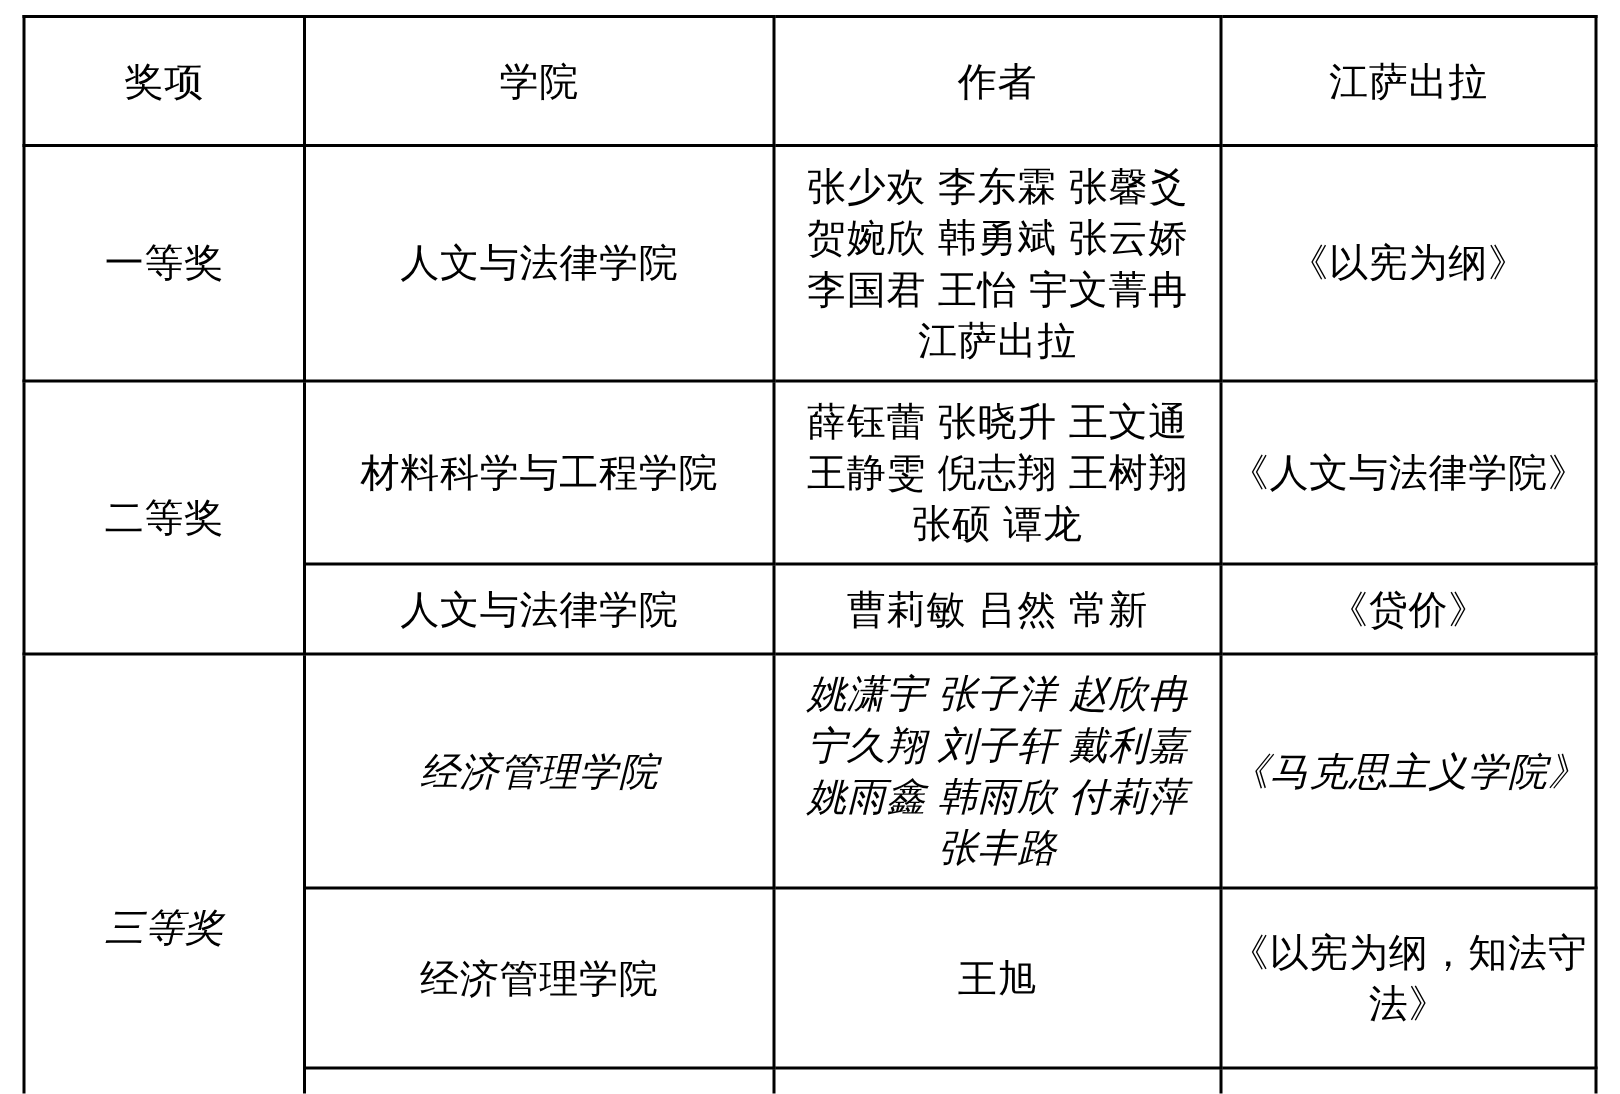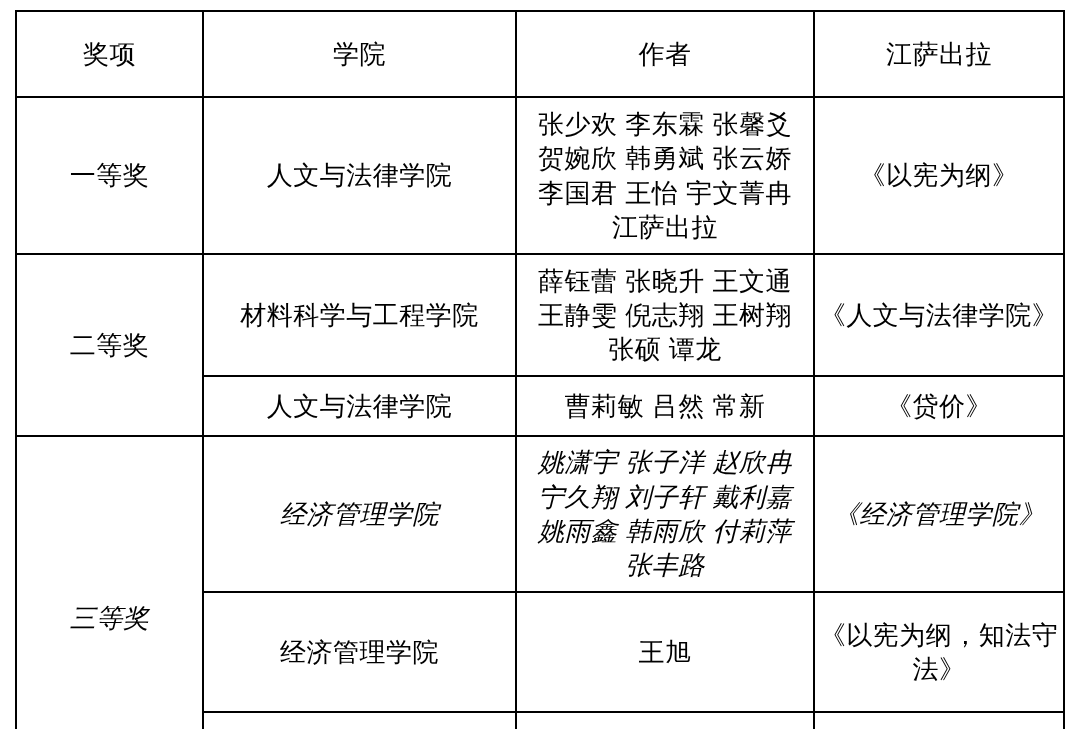--- a/index.html
+++ b/index.html
@@ -113,21 +113,21 @@
         <td class="title-cell">《贷价》</td>
       </tr>
 
       <tr class="h-row4">
         <td rowspan="3">三等奖</td>
         <td>经济管理学院</td>
         <td class="author-cell multi-line">姚潇宇  张子洋  赵欣冉
 宁久翔  刘子轩  戴利嘉
 姚雨鑫  韩雨欣  付莉萍
 张丰路</td>
-        <td class="title-cell">《经济管理学院》</td>
+        <td class="title-cell">《马克思主义学院》</td>
       </tr>
 
       <tr class="h-row5">
         <td>经济管理学院</td>
         <td class="author-cell">王旭</td>
         <td class="title-cell">《以宪为纲，知法守法》</td>
       </tr>
 
       <tr class="h-row6">
         <td>人文与法律学院</td>

